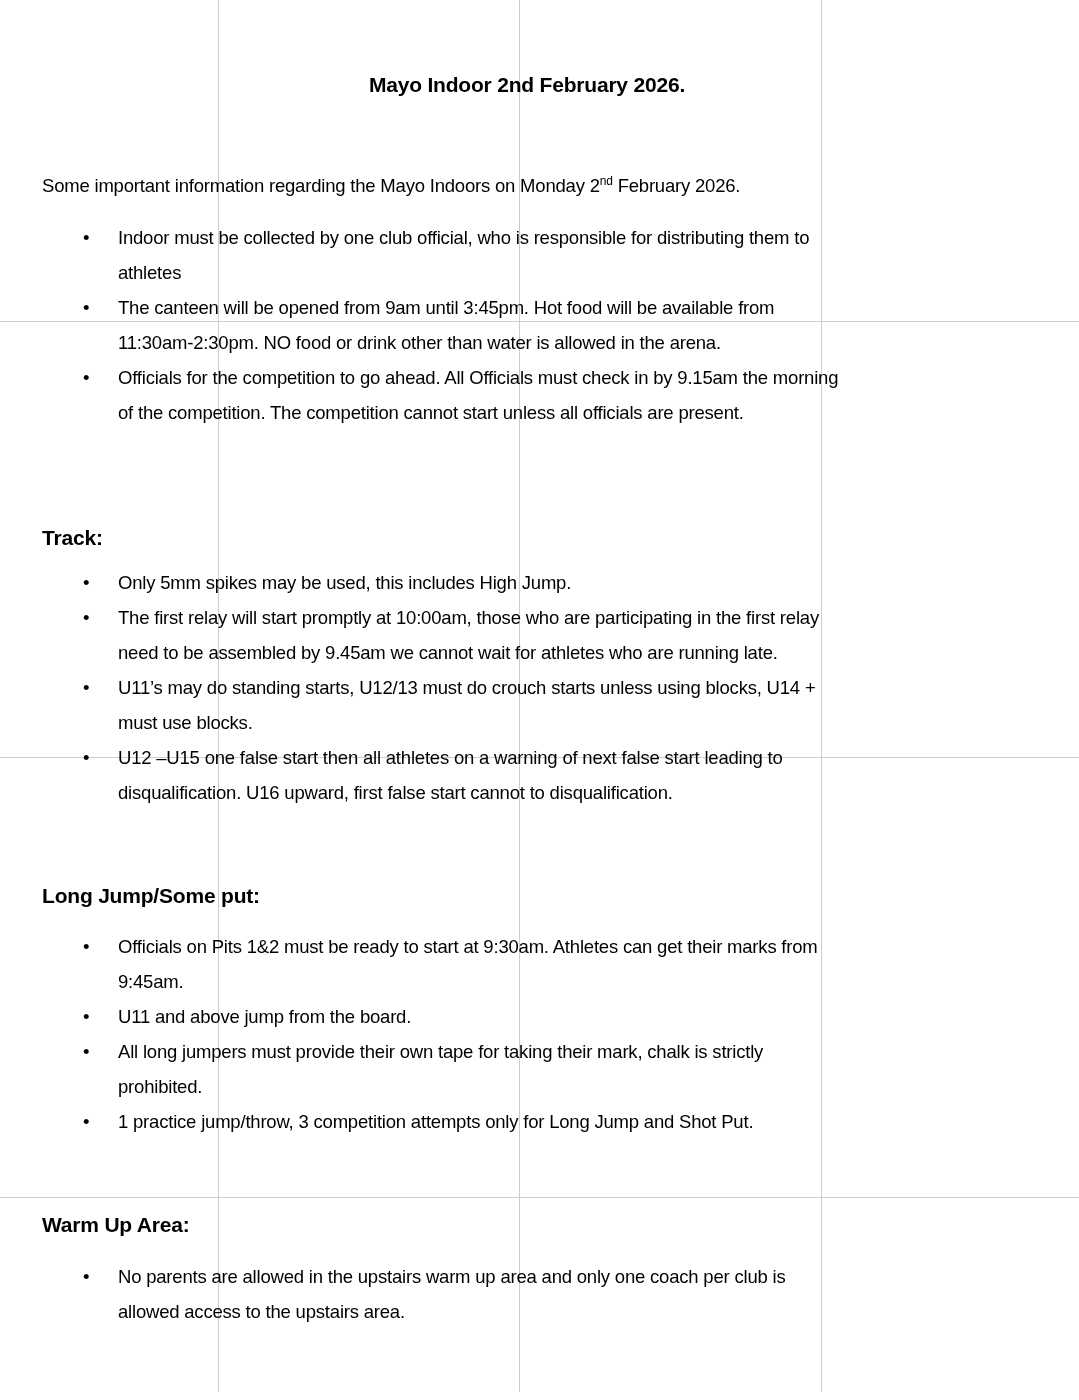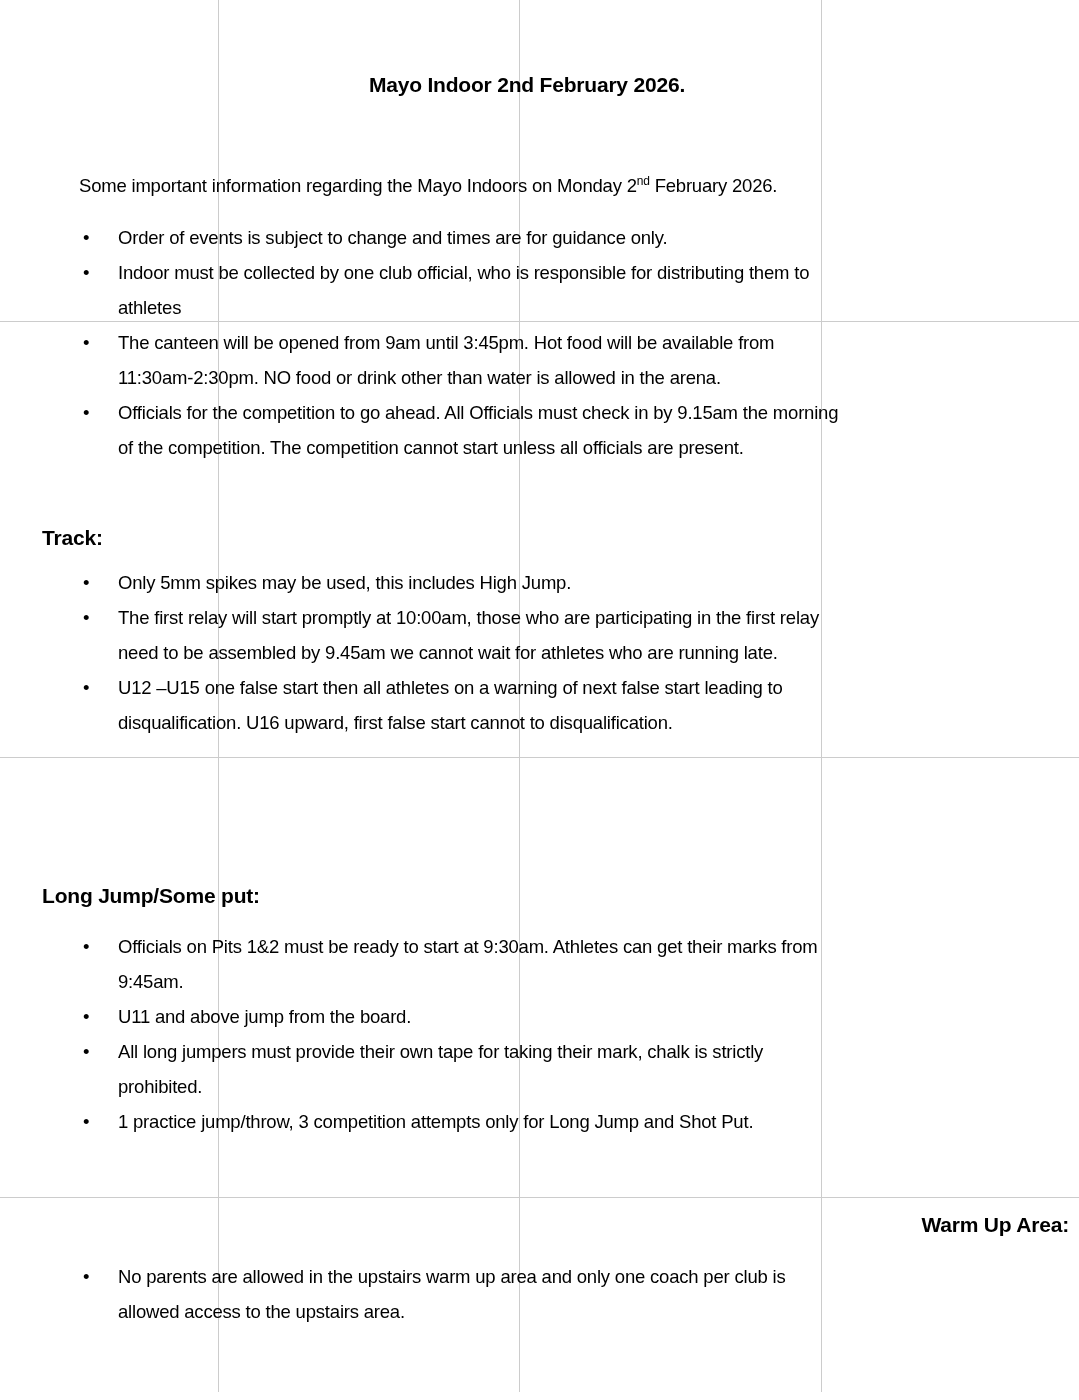--- a/index.html
+++ b/index.html
@@ -64,29 +64,30 @@
 <body>
 
 <div class="page" style="background: rgb(255, 255, 255); color: rgb(0, 0, 0);">
     <div class="grid-line vline" style="left: 218px; height: 1392px; background: rgb(204, 204, 204);"></div>
     <div class="grid-line vline" style="left: 519px; height: 1392px; background: rgb(204, 204, 204);"></div>
     <div class="grid-line vline" style="left: 821px; height: 1392px; background: rgb(204, 204, 204);"></div>
     <div class="grid-line hline" style="top: 321px; background: rgb(204, 204, 204);"></div>
     <div class="grid-line hline" style="top: 757px; background: rgb(204, 204, 204);"></div>
     <div class="grid-line hline" style="top: 1197px; background: rgb(204, 204, 204);"></div>
     <div class="block title" style="top: 67px;"><span>Mayo Indoor 2nd February 2026.</span></div>
-    <div class="block paragraph" style="top: 168px; margin-left: 37px;"><span>Some important information regarding the Mayo Indoors on Monday 2</span><sup>nd</sup><span> February 2026.</span></div>
-    <div class="block list" style="top: 220px;"><div class="list-item"><span>Order of events is subject to change and times are for guidance only.</span></div><div class="list-item"><span>Indoor must be collected by </span><b>one club official</b><span>, who is responsible for distributing them to
+    <div class="block paragraph" style="top: 168px;"><span>Some important information regarding the Mayo Indoors on Monday 2</span><sup>nd</sup><span> February 2026.</span></div>
+    <div class="block list" style="top: 220px;"><div class="list-item"><span>Indoor must be collected by </span><b>one club official</b><span>, who is responsible for distributing them to
 athletes</span></div><div class="list-item"><span>The canteen will be opened from 9am until 3:45pm. Hot food will be available from
 11:30am-2:30pm. NO food or drink other than water is allowed in the arena.</span></div><div class="list-item"><span>Officials for the competition to go ahead. All Officials must check in by 9.15am the morning
 of the competition. The competition cannot start unless all officials are present.</span></div></div>
     <div class="block heading" style="top: 512px; margin-top: 8px;"><span>Track:</span></div>
     <div class="block list" style="top: 565px;"><div class="list-item"><span>Only 5mm spikes may be used, this includes High Jump.</span></div><div class="list-item"><span>The first relay will start promptly at 10:00am, those who are participating in the first relay
-need to be assembled by 9.45am we cannot wait for athletes who are running late.</span></div><div class="list-item"><span>U12 –U15 one false start then all athletes on a warning of next false start leading to
+need to be assembled by 9.45am we cannot wait for athletes who are running late.</span></div><div class="list-item"><span>U11’s may do standing starts, U12/13 must do crouch starts unless using blocks, U14 +
+must use blocks.</span></div><div class="list-item"><span>U12 –U15 one false start then all athletes on a warning of next false start leading to
 disqualification. U16 upward, first false start cannot to disqualification.</span></div></div>
     <div class="block heading" style="top: 878px;"><span>Long Jump/Some put:</span></div>
     <div class="block list" style="top: 929px;"><div class="list-item"><span>Officials on Pits 1&amp;2 must be ready to start at 9:30am. Athletes can get their marks from
 9:45am.</span></div><div class="list-item"><span>U11 and above jump from the board.</span></div><div class="list-item"><span>All long jumpers must provide their own tape for taking their mark, chalk is strictly
 prohibited.</span></div><div class="list-item"><span>1 practice jump/throw, 3 competition attempts only for Long Jump and Shot Put.</span></div></div>
-    <div class="block heading" style="top: 1207px; text-align: right;"><span>Warm Up Area:</span></div>
+    <div class="block heading" style="top: 1207px;"><span>Warm Up Area:</span></div>
     <div class="block list" style="top: 1259px;"><div class="list-item"><span>No parents are allowed in the upstairs warm up area and only one coach per club is
 allowed access to the upstairs area.</span></div></div>
   </div>
 
 </body></html>

